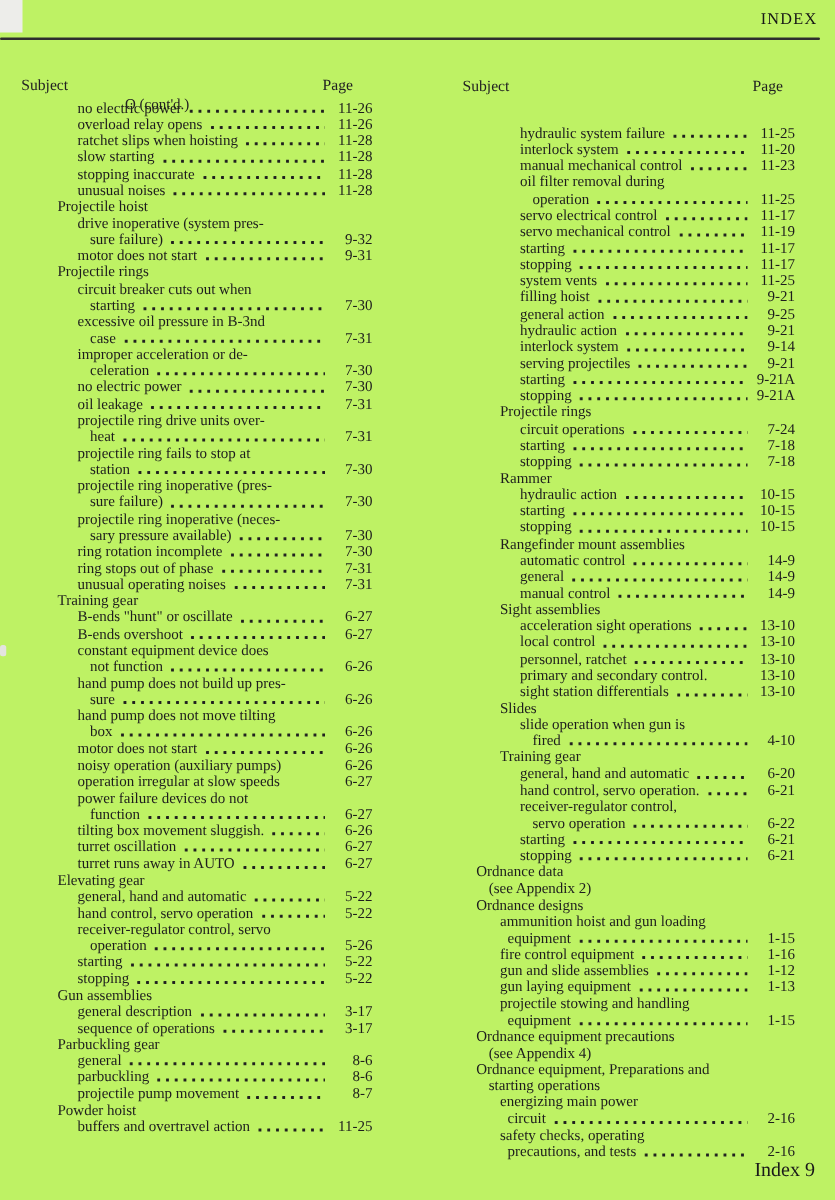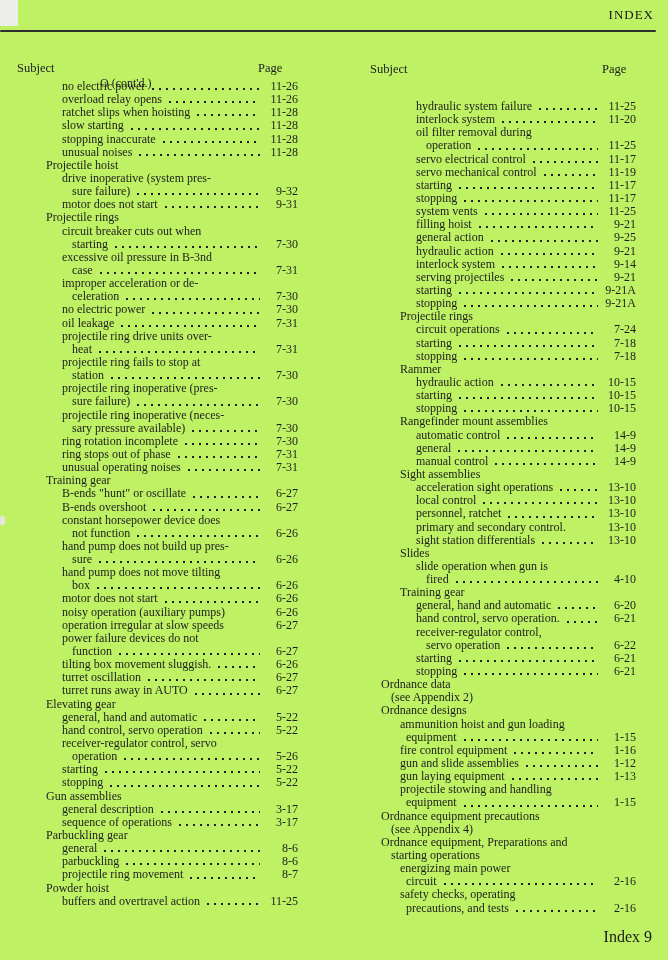--- a/index.html
+++ b/index.html
@@ -213,21 +213,21 @@
         <span class="lbl">B-ends "hunt" or oscillate</span>
         <span class="leader"></span>
         <span class="page-ref">6-27</span>
       </div>
       <div class="row ind-e">
         <span class="lbl">B-ends overshoot</span>
         <span class="leader"></span>
         <span class="page-ref">6-27</span>
       </div>
       <div class="row ind-e">
-        <span class="lbl">constant horsepower device does</span>
+        <span class="lbl">constant equipment device does</span>
       </div>
       <div class="row ind-f">
         <span class="lbl">not function</span>
         <span class="leader"></span>
         <span class="page-ref">6-26</span>
       </div>
       <div class="row ind-e">
         <span class="lbl">hand pump does not build up pres-</span>
       </div>
       <div class="row ind-f">
@@ -332,21 +332,21 @@
         <span class="lbl">general</span>
         <span class="leader"></span>
         <span class="page-ref">8-6</span>
       </div>
       <div class="row ind-e">
         <span class="lbl">parbuckling</span>
         <span class="leader"></span>
         <span class="page-ref">8-6</span>
       </div>
       <div class="row ind-e">
-        <span class="lbl">projectile ring movement</span>
+        <span class="lbl">projectile pump movement</span>
         <span class="leader"></span>
         <span class="page-ref">8-7</span>
       </div>
       <div class="row ind-c">
         <span class="lbl">Powder hoist</span>
       </div>
       <div class="row ind-e">
         <span class="lbl">buffers and overtravel action</span>
         <span class="leader"></span>
         <span class="page-ref">11-25</span>
@@ -355,20 +355,25 @@
   <div class="col" id="col-right">
       <div class="row ind-e">
         <span class="lbl">hydraulic system failure</span>
         <span class="leader"></span>
         <span class="page-ref">11-25</span>
       </div>
       <div class="row ind-e">
         <span class="lbl">interlock system</span>
         <span class="leader"></span>
         <span class="page-ref">11-20</span>
+      </div>
+      <div class="row ind-e">
+        <span class="lbl">manual mechanical control</span>
+        <span class="leader"></span>
+        <span class="page-ref">11-23</span>
       </div>
       <div class="row ind-e">
         <span class="lbl">oil filter removal during</span>
       </div>
       <div class="row ind-f">
         <span class="lbl">operation</span>
         <span class="leader"></span>
         <span class="page-ref">11-25</span>
       </div>
       <div class="row ind-e">

